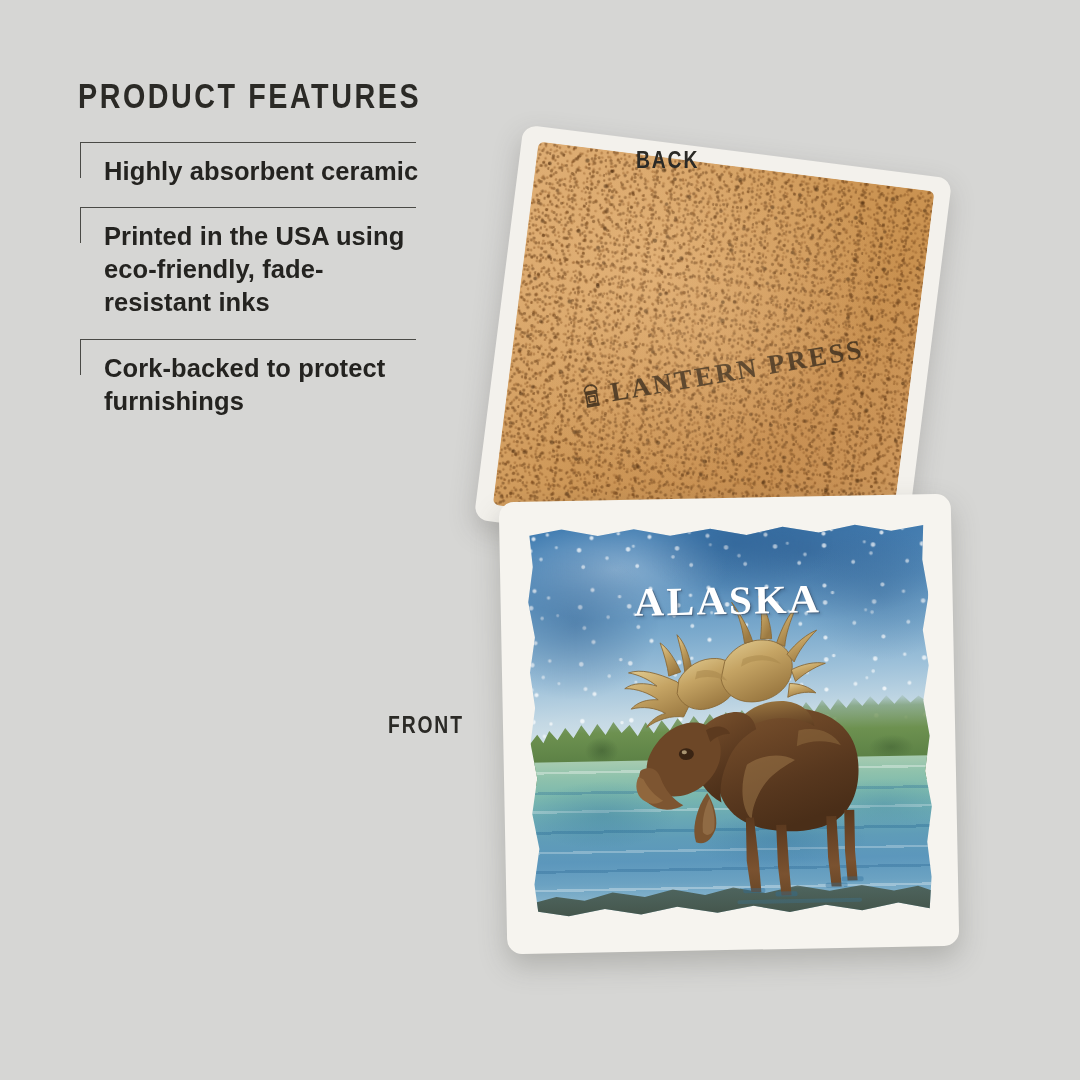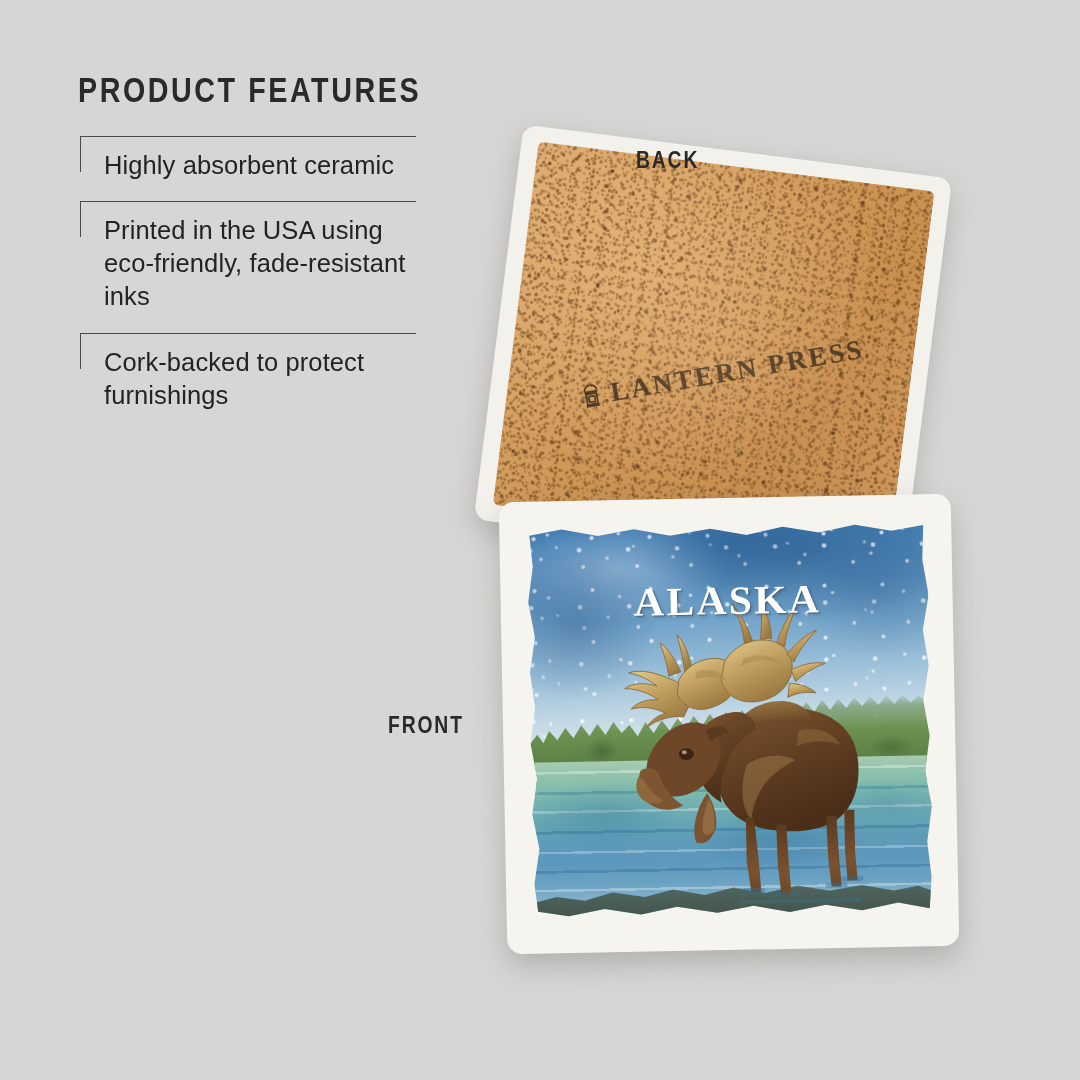--- a/index.html
+++ b/index.html
@@ -13,21 +13,21 @@
   body {
     background: #d6d6d4;
     font-family: "Liberation Sans", sans-serif;
     position: relative;
   }
 
   
   .features-panel {
     position: absolute;
     left: 78px;
-    top: 72px;
+    top: 78px;
     width: 345px;
   }
 
   .features-heading {
     font-family: "Liberation Sans Narrow", "Liberation Sans", sans-serif;
     font-weight: 700;
     font-size: 35px;
     line-height: 1;
     letter-spacing: 3.1px;
     color: #2b2a26;
@@ -67,21 +67,21 @@
     width: 1px;
     height: 36px;
     background: #4a4a46;
   }
 
   .feature-text {
     font-size: 25.5px;
     line-height: 1.30;
     color: #242320;
     letter-spacing: 0.1px;
-    font-weight: 400;
+    font-weight: 700;
   }
 
   
   .coaster {
     position: absolute;
     border-radius: 13px;
   }
 
   
   #back-coaster {

